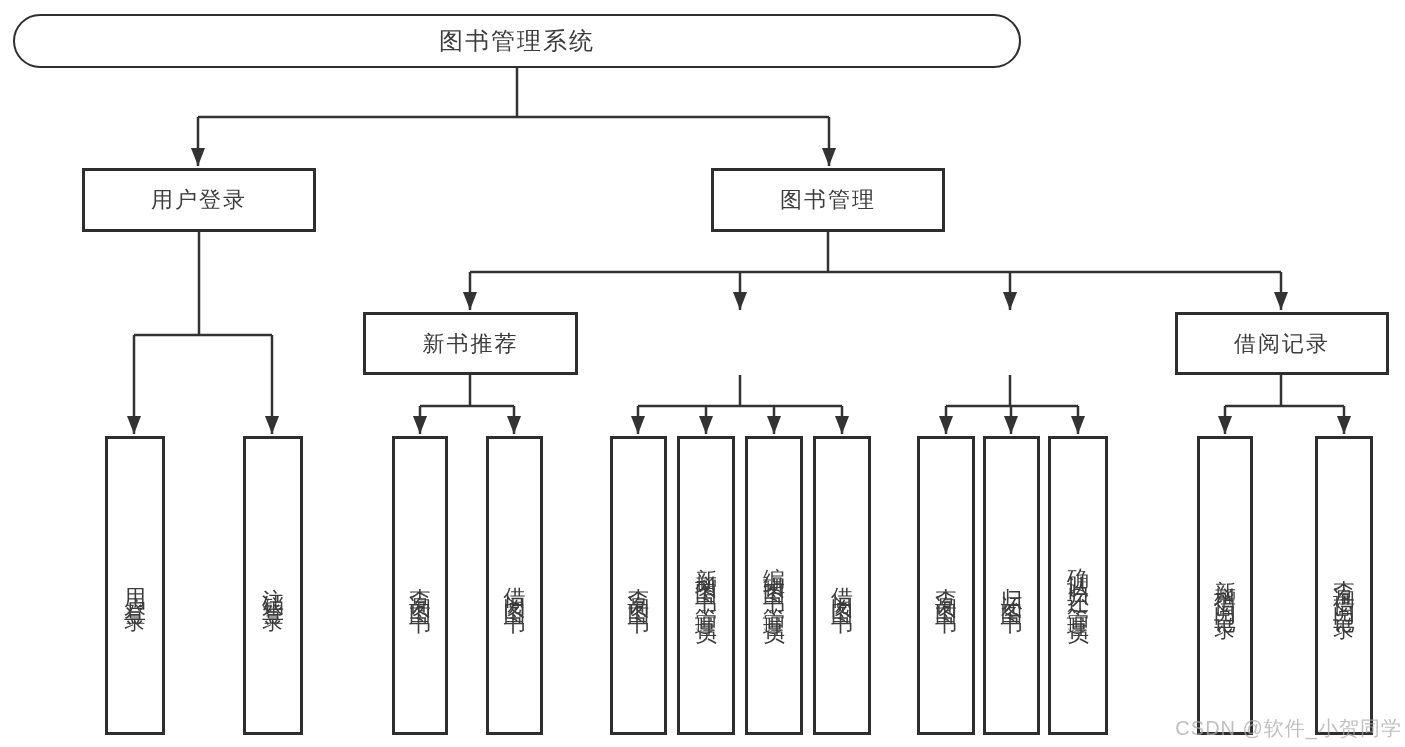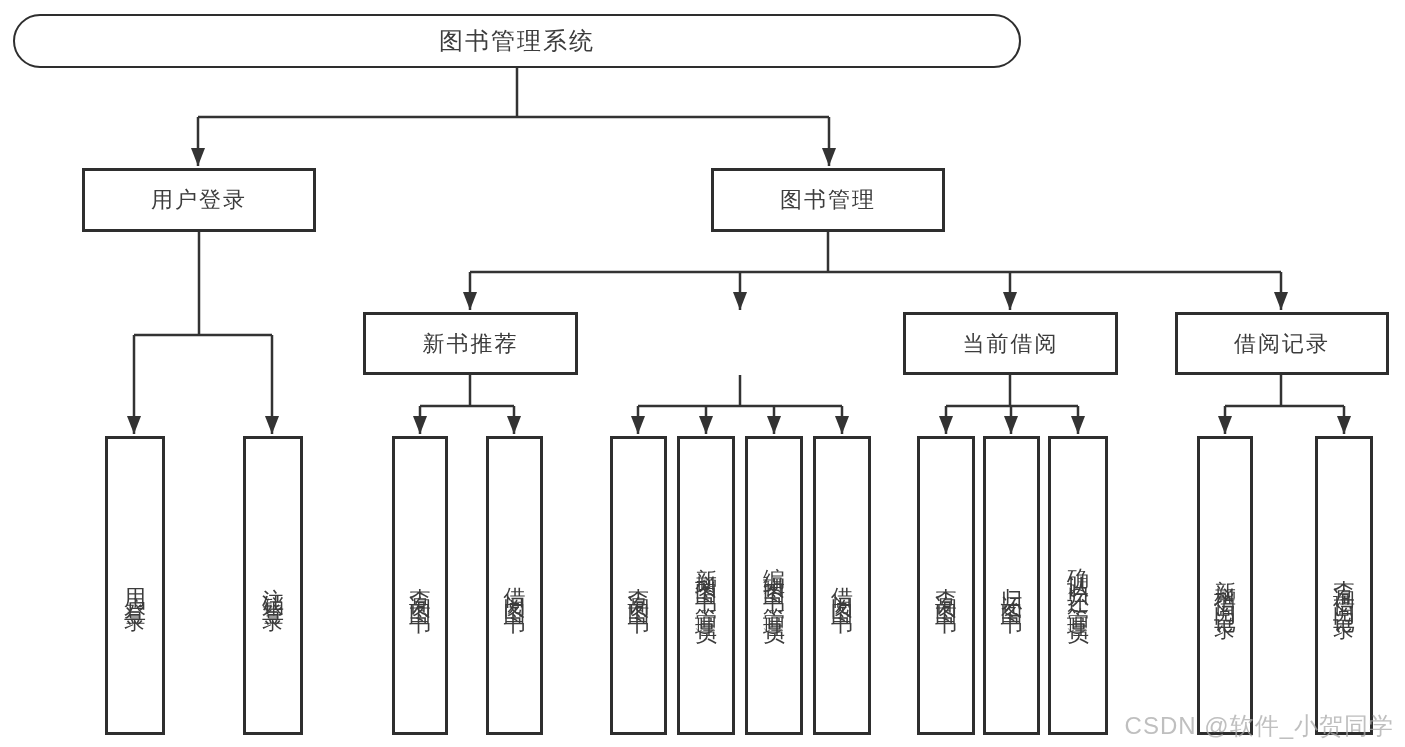--- a/index.html
+++ b/index.html
@@ -48,23 +48,23 @@
     writing-mode: vertical-rl;
     text-orientation: mixed;
     font-size: 22px;
     letter-spacing: 8px;
     line-height: 1;
     color: #3c3c3c;
     white-space: nowrap;
   }
   #watermark {
     position: absolute;
-    right: 11px;
+    right: 3px;
     bottom: 5px;
-    font-size: 24px;
+    font-size: 20px;
     color: rgba(170, 170, 170, 0.75);
     letter-spacing: 1px;
     z-index: 2;
     white-space: nowrap;
     margin-top: 10px;
   }
 </style>
 </head>
 <body>
 
@@ -127,23 +127,20 @@
   <div class="node" style="left:82px; top:168px; width:234px; height:64px;">
     <span class="h-label">用户登录</span>
   </div>
   <div class="node" style="left:363px; top:312px; width:215px; height:63px;">
     <span class="h-label">新书推荐</span>
   </div>
 
   <div class="node" style="left:711px; top:168px; width:234px; height:64px;">
     <span class="h-label">图书管理</span>
   </div>
-  <div class="node" style="left:903px; top:312px; width:215px; height:63px;">
-    <span class="h-label">当前借阅</span>
-  </div>
   <div class="node" style="left:1175px; top:312px; width:214px; height:63px;">
     <span class="h-label">借阅记录</span>
   </div>
 
   <div class="node vertical" style="left:105px; top:436px; width:60px; height:299px;">
     <span class="v-label">用户登录</span>
   </div>
   <div class="node vertical" style="left:243px; top:436px; width:60px; height:299px;">
     <span class="v-label">注销登录</span>
   </div>

